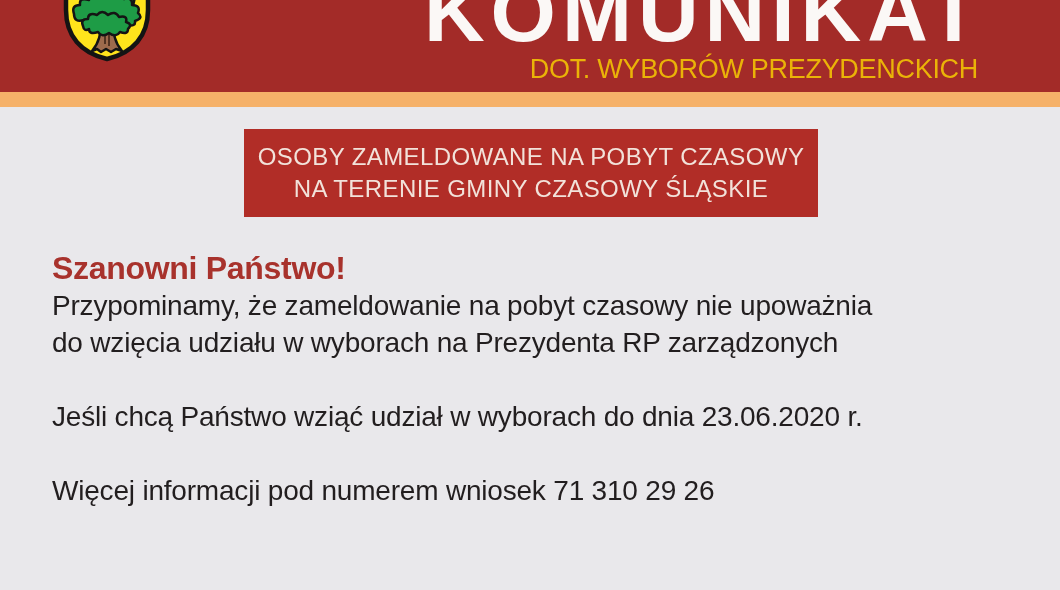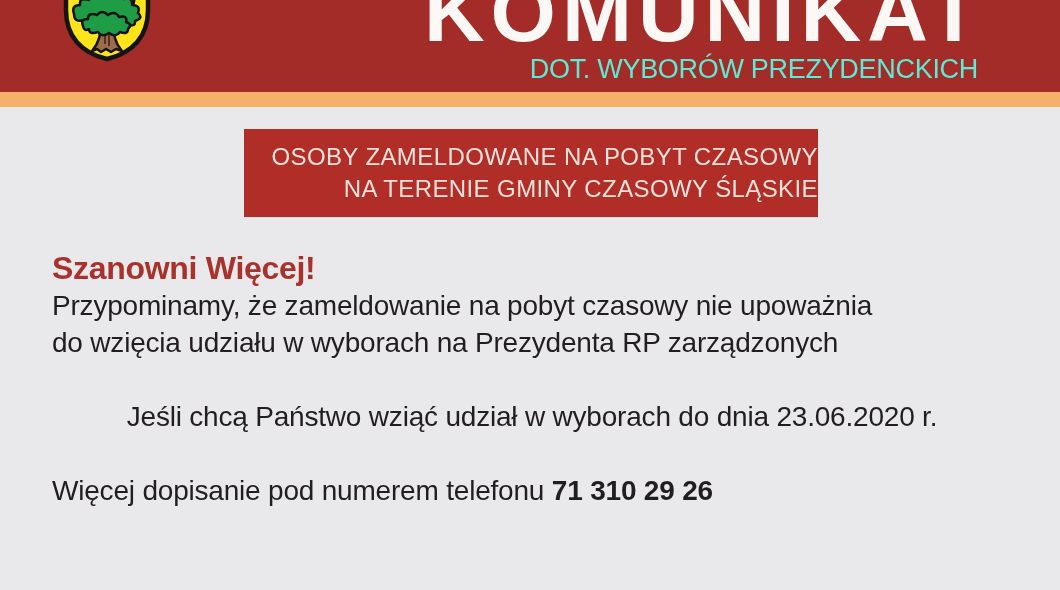--- a/index.html
+++ b/index.html
@@ -24,54 +24,54 @@
     font-size:84px;line-height:84px;font-weight:700;
     letter-spacing:6px;
     color:#FBF8F6;
     white-space:nowrap;
   }
   .sub-title{
     position:absolute;right:82px;top:54px;
     margin:0;
     font-size:27px;line-height:30px;font-weight:400;
     letter-spacing:-0.3px;
-    color:#5eead4;
+    color:#eab308;
     white-space:nowrap;
   }
   
   .stripe{
     position:absolute;left:0;top:92px;right:0;height:15px;
     background:#F5B169;
   }
   
   .notice-box{
     position:absolute;left:244px;top:129px;width:574px;height:88px;
     background:#B12D27;
-    display:flex;flex-direction:column;align-items:flex-end;justify-content:center;
+    display:flex;flex-direction:column;align-items:center;justify-content:center;
     text-align:center;
   }
   .notice-box .line{
     font-size:24px;line-height:32px;letter-spacing:0.4px;
     color:#F2E2DA;
     white-space:nowrap;
   }
   
   .content{
     position:absolute;left:52px;top:250px;width:960px;
     color:#221E1F;
     font-size:28px;line-height:37px;letter-spacing:-0.2px;
   }
   .content p{margin:0;}
   .greeting{
     font-size:32px;line-height:37px;font-weight:700;
     color:#A8322C;letter-spacing:-0.3px;
   }
-  .para-2{margin-top:37px !important;text-align:center;}
+  .para-2{margin-top:37px !important;}
   .para-3{margin-top:37px !important;}
-  .phone{font-weight:700;}
+  .phone{font-weight:400;}
   .body-line{white-space:nowrap;}
 </style>
 </head>
 <body>
 
 <div class="canvas">
 
   <div class="header">
 
     <svg class="crest" viewBox="0 0 92 106" aria-hidden="true">
@@ -93,26 +93,26 @@
   </div>
 
   <div class="stripe"></div>
 
   <div class="notice-box">
     <div class="line">OSOBY ZAMELDOWANE NA POBYT CZASOWY</div>
     <div class="line">NA TERENIE GMINY CZASOWY ŚLĄSKIE</div>
   </div>
 
   <div class="content">
-    <p class="greeting">Szanowni Więcej!</p>
+    <p class="greeting">Szanowni Państwo!</p>
     <p>
       <span class="body-line">Przypominamy, że zameldowanie na pobyt czasowy nie upoważnia</span><br>
       <span class="body-line">do wzięcia udziału w wyborach na Prezydenta RP zarządzonych</span><br>
     </p>
     <p class="para-2">
       <span class="body-line">Jeśli chcą Państwo wziąć udział w wyborach do dnia 23.06.2020 r.</span><br>
     </p>
     <p class="para-3">
-      <span class="body-line"><span>Więcej dopisanie pod numerem telefonu </span><span class="phone">71 310 29 26</span></span>
+      <span class="body-line"><span>Więcej informacji pod numerem wniosek </span><span class="phone">71 310 29 26</span></span>
     </p>
   </div>
 
 </div>
 
 </body></html>

